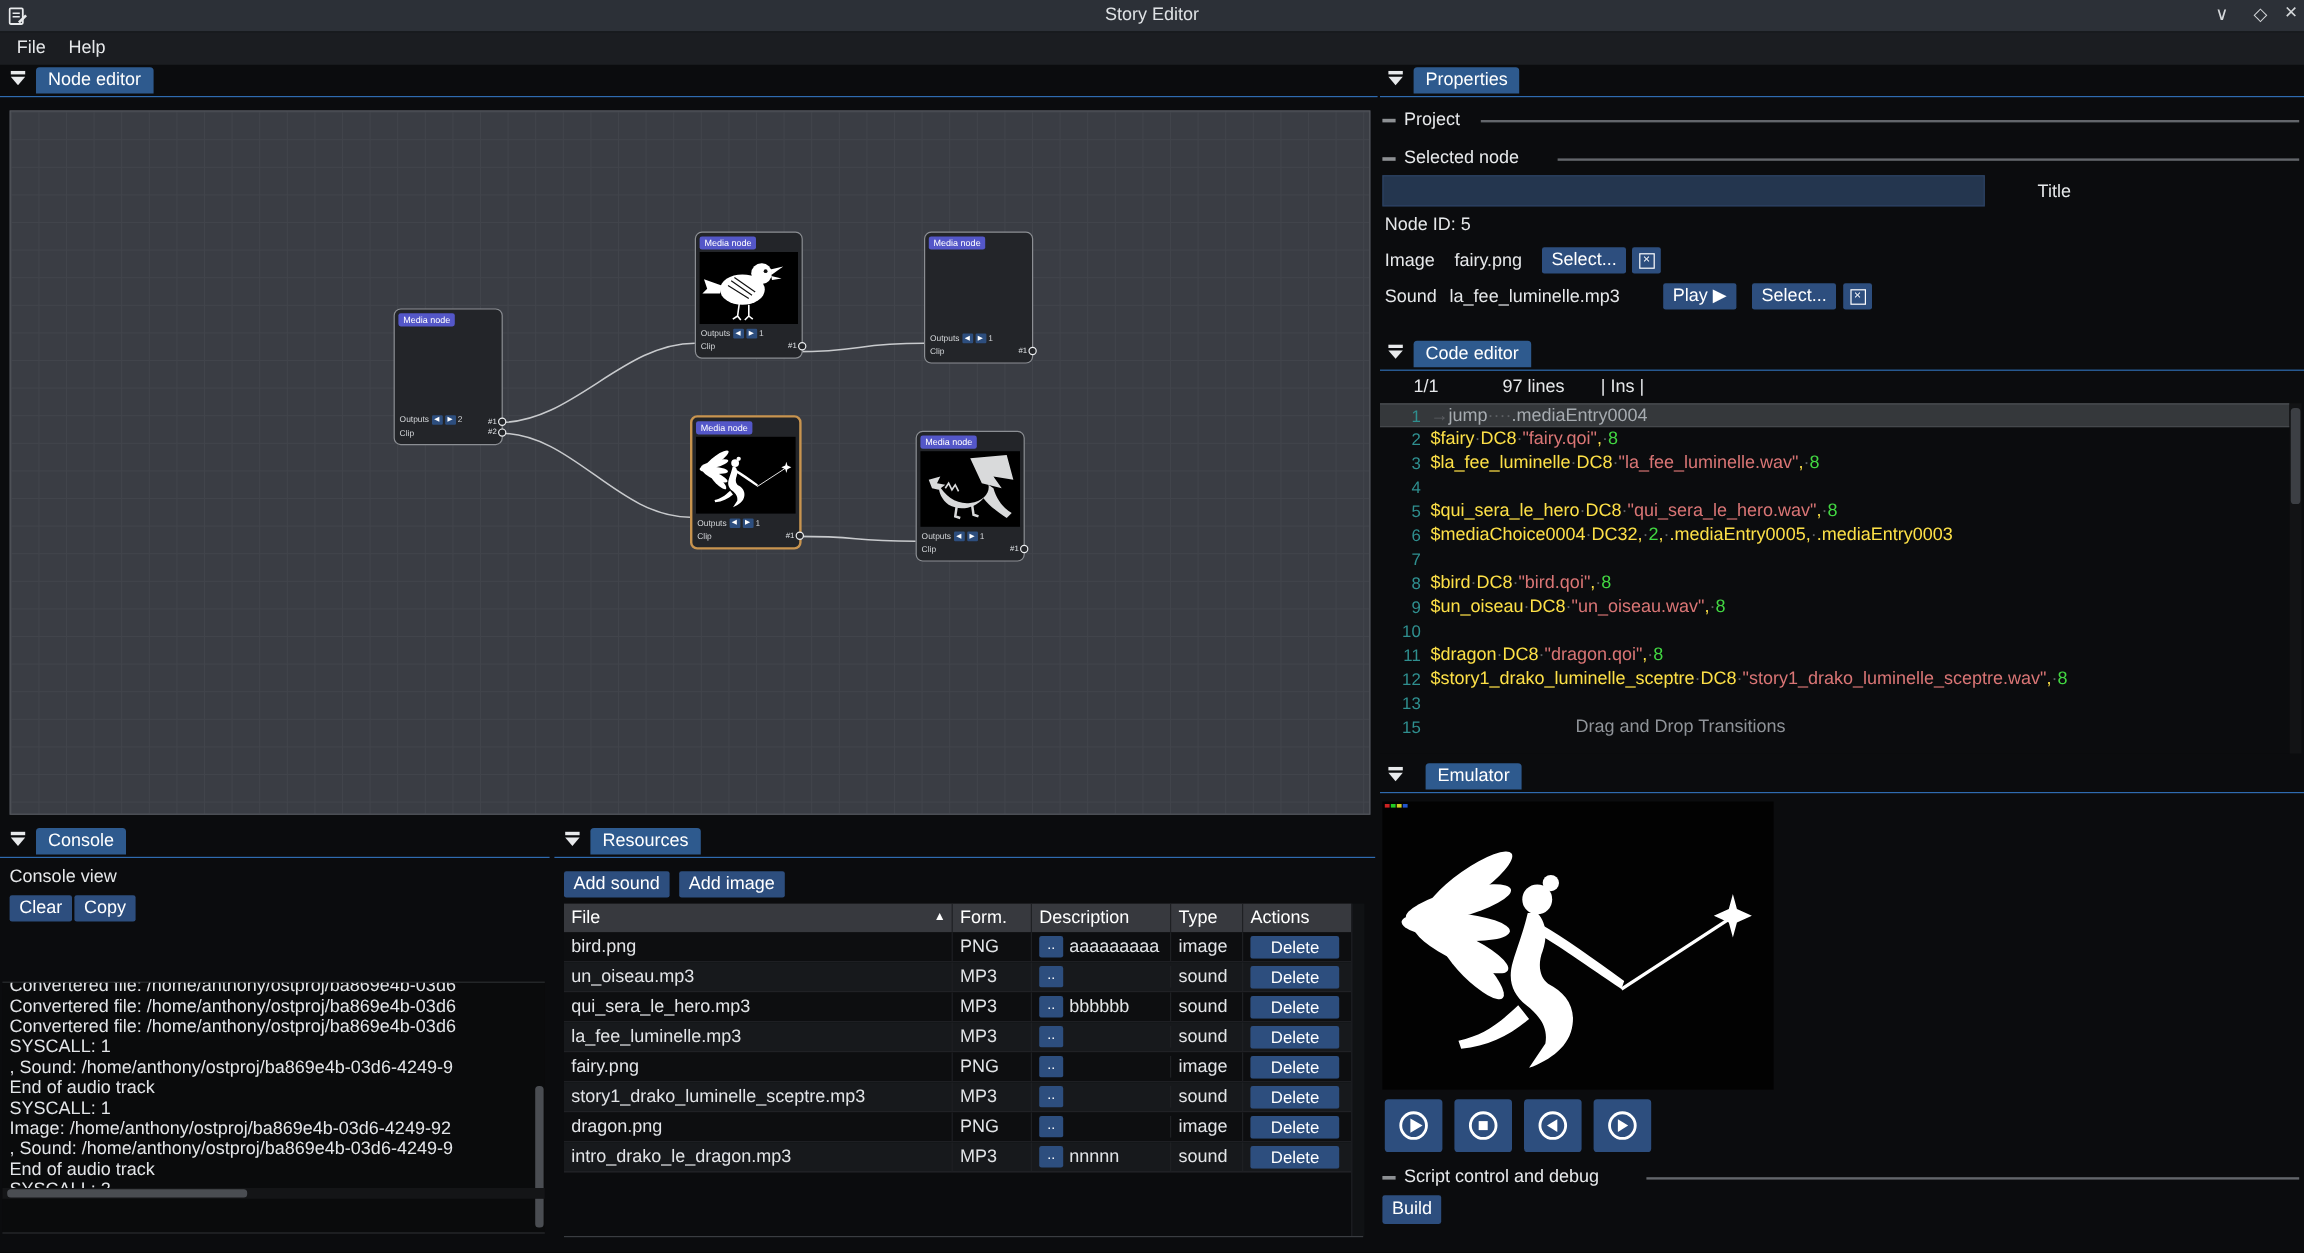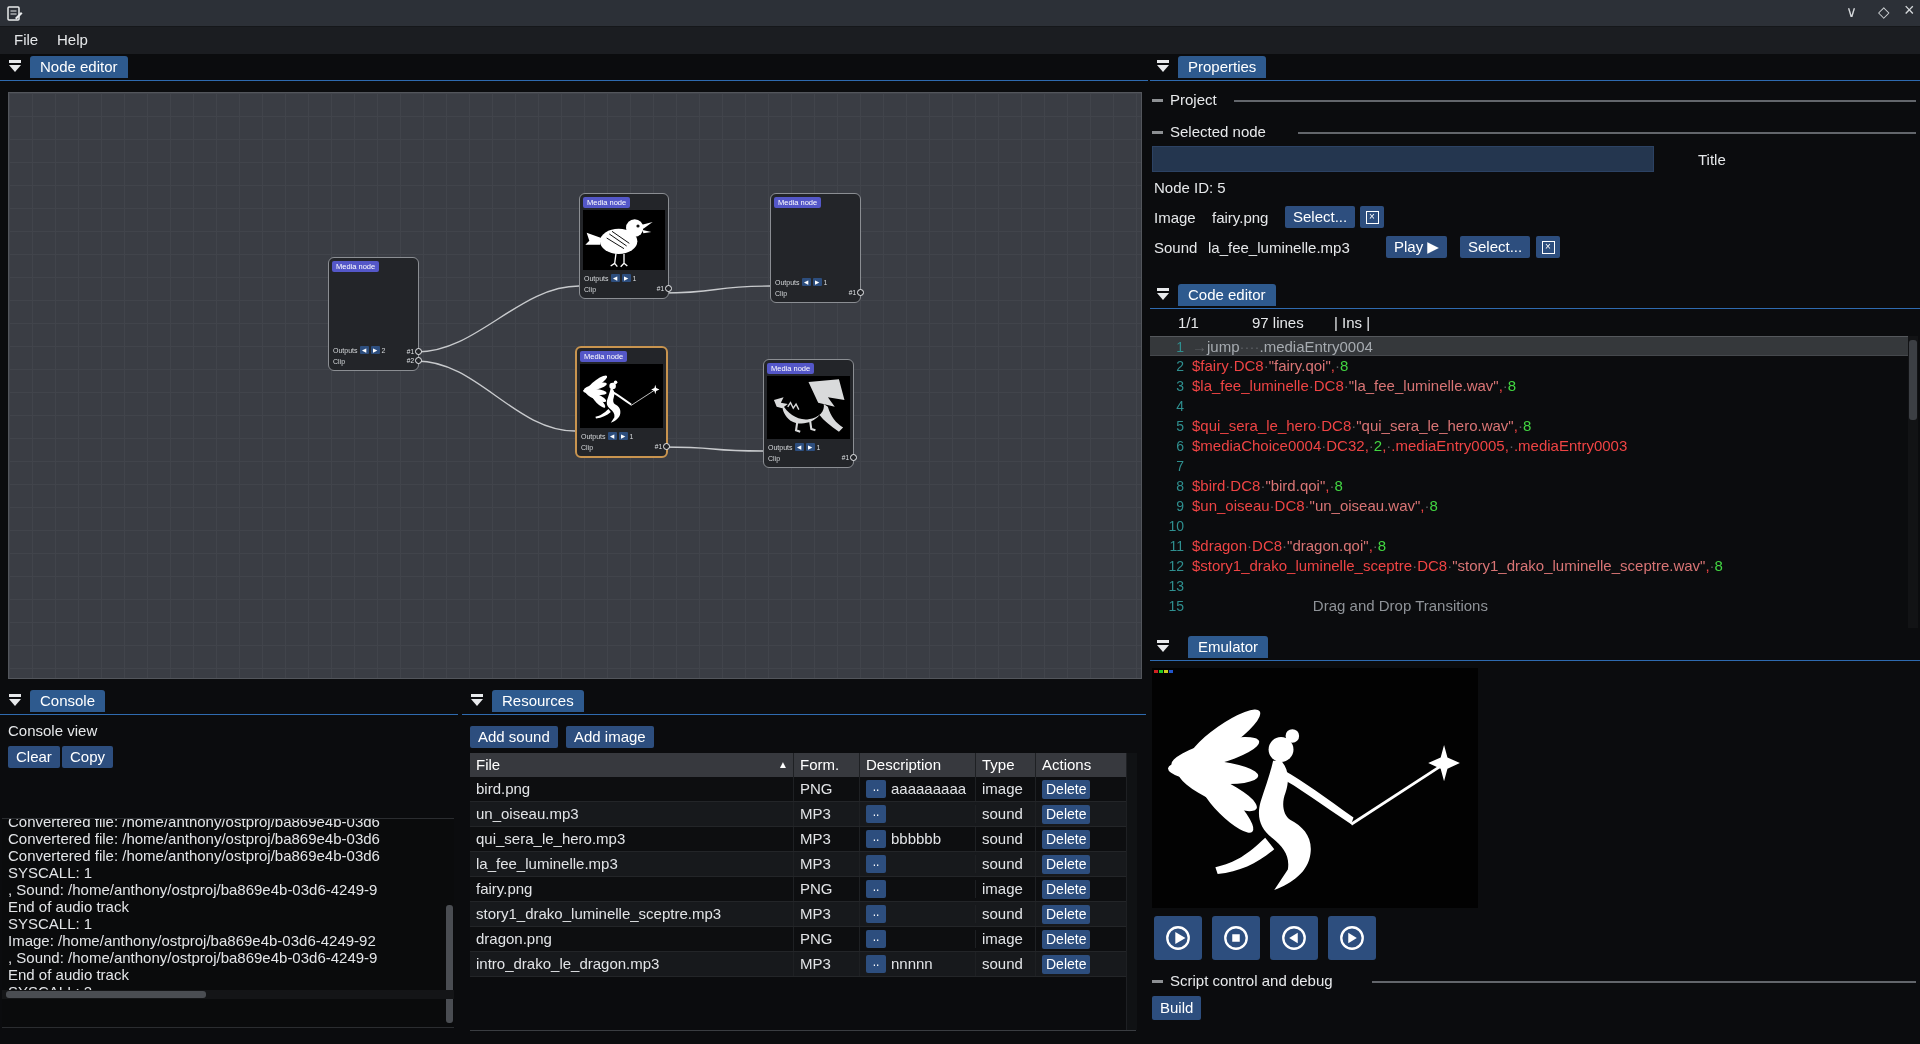--- a/index.html
+++ b/index.html
@@ -46,28 +46,28 @@
   .hthumb{position:absolute;left:4px;top:1px;width:200px;height:7px;background:#4a4d52;border-radius:3px;}
   
   .rtable{position:absolute;left:470px;top:753px;width:656px;}
   .rhead{display:flex;height:24px;line-height:24px;background:#37393e;color:#fff;}
   .rrow{display:flex;height:24px;line-height:24px;align-items:center;border-bottom:1px solid #232528;}
   .rrow.odd{background:#0d0e10;} .rrow.even{background:#17191c;}
   .c{border-right:1px solid #1e2023;box-sizing:border-box;padding-left:6px;overflow:hidden;white-space:nowrap;display:flex;align-items:center;}
   .c1{width:324px;} .c2{width:66px;} .c3{width:116px;} .c4{width:60px;} .c5{width:90px;border-right:none;text-align:right;}
   .sorticon{margin-left:auto;margin-right:5px;font-size:10px;}
   .dotbtn{display:inline-block;width:20px;height:18px;line-height:14px;background:#2d4e7e;color:#fff;text-align:center;border-radius:2px;font-size:12px;margin-right:5px;}
-  .delbtn{display:inline-block;height:19px;line-height:19px;padding:0 4px;background:#2d4e7e;color:#fff;border-radius:2px;font-size:14px;}
+  .delbtn{display:inline-block;height:19px;line-height:19px;padding:0 17px;background:#2d4e7e;color:#fff;border-radius:2px;font-size:14px;}
   
   .codearea{position:absolute;left:1150px;top:336px;width:758px;height:292px;overflow:hidden;background:#0b0c0e;}
   .cl{display:flex;height:20px;line-height:20px;}
   .cl.current{background:#35383b;border-top:1px solid #55585c;border-bottom:1px solid #45484c;box-sizing:border-box;}
   .ln{width:34px;text-align:right;padding-right:8px;color:#2f8f8f;font-size:14px;flex:none;}
   .code{white-space:pre;}
-  .s-pl{color:#ef4444;} .s-str{color:#d97575;} .s-num{color:#42d642;} .s-ws{color:#5c5f63;} .s-cur{color:#a6abb0;} .s-cmt{color:#8f9398;}
+  .s-pl{color:#fde047;} .s-str{color:#d97575;} .s-num{color:#42d642;} .s-ws{color:#5c5f63;} .s-cur{color:#a6abb0;} .s-cmt{color:#8f9398;}
   .vsb{position:absolute;left:1908px;top:336px;width:10px;height:292px;background:#121315;}
   .vsb .vthumb{left:1px;top:4px;width:8px;height:80px;background:#3c3f44;}
   
   .screen{position:absolute;left:1152px;top:668px;width:326px;height:240px;background:#020202;}
   .dbgdot{position:absolute;width:4px;height:3px;top:2px;}
   .ebtn{position:absolute;width:48px;height:44px;background:#2d4e7e;border-radius:3px;display:flex;align-items:center;justify-content:center;}
   .plainlabel{position:absolute;color:#e6e8ea;}
 </style>
 </head>
 <body>
@@ -114,20 +114,21 @@
 <div class="app">
 
   <div class="titlebar">
     <span class="abs" style="left:7px;top:5px">
       <svg width="17" height="17" viewBox="0 0 17 17">
           <rect x="1" y="2" width="11" height="13" rx="1" fill="none" stroke="#e8eaec" stroke-width="1.5"></rect>
           <path d="M3.5,6 h6 M3.5,9 h6" stroke="#e8eaec" stroke-width="1.2"></path>
           <path d="M8,13 L14,7 L15.5,8.5 L9.5,14.5 Z" fill="#e8eaec"></path>
         </svg>
     </span>
+    <span class="wtitle">Story Editor</span>
     <span class="wctl" style="left:1846px">∨</span>
     <span class="wctl" style="left:1878px">◇</span>
     <span class="wctl" style="left:1904px;font-size:18px;top:0">×</span>
   </div>
 
   <div class="menubar">
     <span class="menuitem" style="left:14px">File</span>
     <span class="menuitem" style="left:57px">Help</span>
   </div>
 

